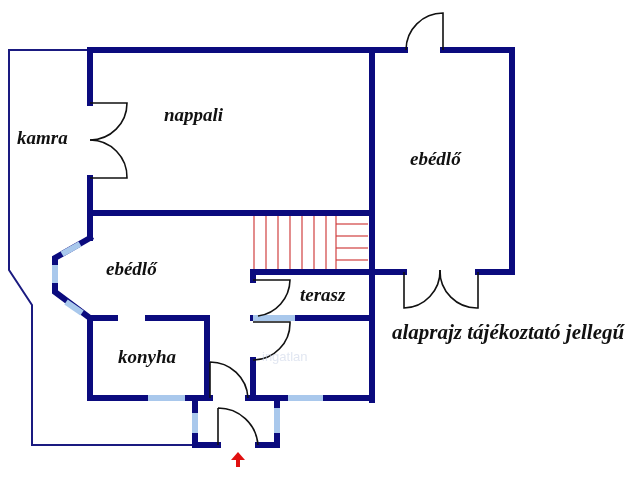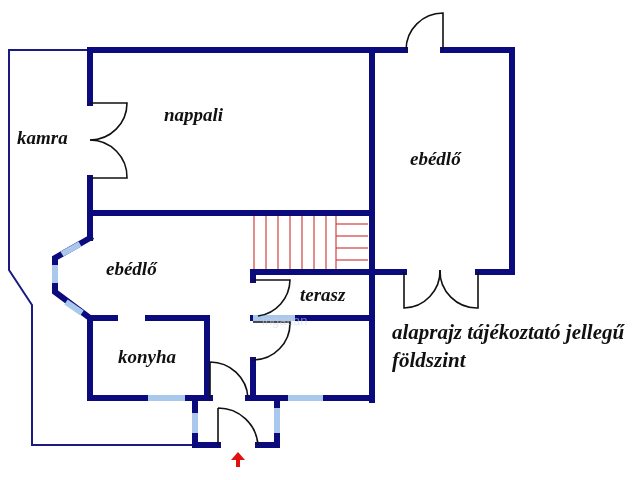--- a/index.html
+++ b/index.html
@@ -7,21 +7,21 @@
   svg { position: absolute; left: 0; top: 0; }
   .label {
     position: absolute;
     font-family: "Liberation Serif", "DejaVu Serif", serif;
     font-style: italic; font-weight: bold;
     color: #111111; font-size: 19px; white-space: nowrap;
   }
   .caption { text-align: left; font-size: 21px; line-height: 28px; }
   .wm {
     position: absolute; font-family: "Liberation Sans", sans-serif;
-    font-size: 13px; color: rgba(200,210,230,0.55); white-space: nowrap;
+    font-size: 13px; color: rgba(200,210,230,0.55); white-space: nowrap; margin-top: 36px;
   }
 </style>
 </head>
 <body>
 
 <div id="stage">
   <svg width="640" height="480" viewBox="0 0 640 480">
 
     <g fill="none" stroke="#1a1a80" stroke-width="2">
       <polyline points="90,50 9,50 9,270 32,305 32,445 195,445"></polyline>
@@ -122,15 +122,14 @@
 
   <div class="label" style="left:17px;top:127px;">kamra</div>
   <div class="label" style="left:164px;top:104px;">nappali</div>
   <div class="label" style="left:410px;top:148px;">ebédlő</div>
   <div class="label" style="left:106px;top:258px;font-style:italic;">ebédlő</div>
   <div class="label" style="left:300px;top:284px;">terasz</div>
   <div class="label" style="left:118px;top:346px;">konyha</div>
 
   <div class="label caption" style="left:392px;top:318px;width:248px;">
     <div>alaprajz tájékoztató jellegű</div>
-    <div>földszint</div>
   </div>
 </div>
 
 </body></html>

